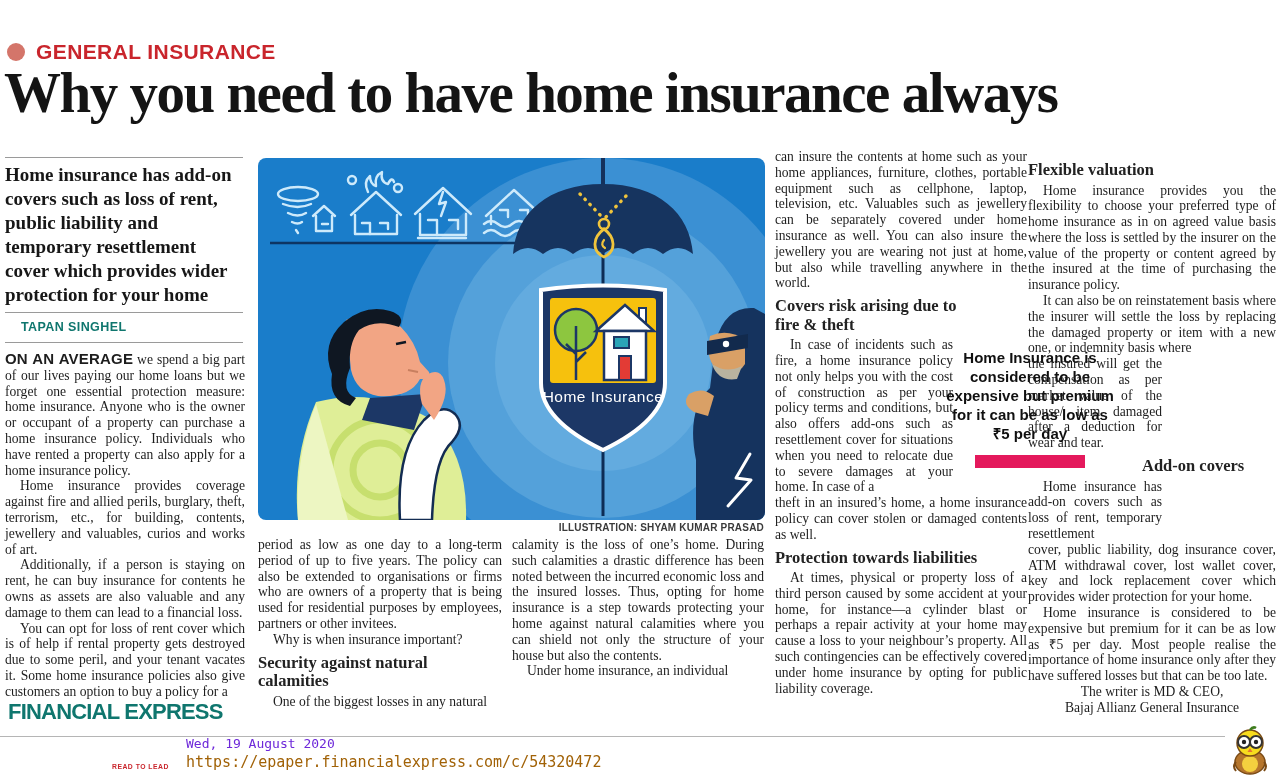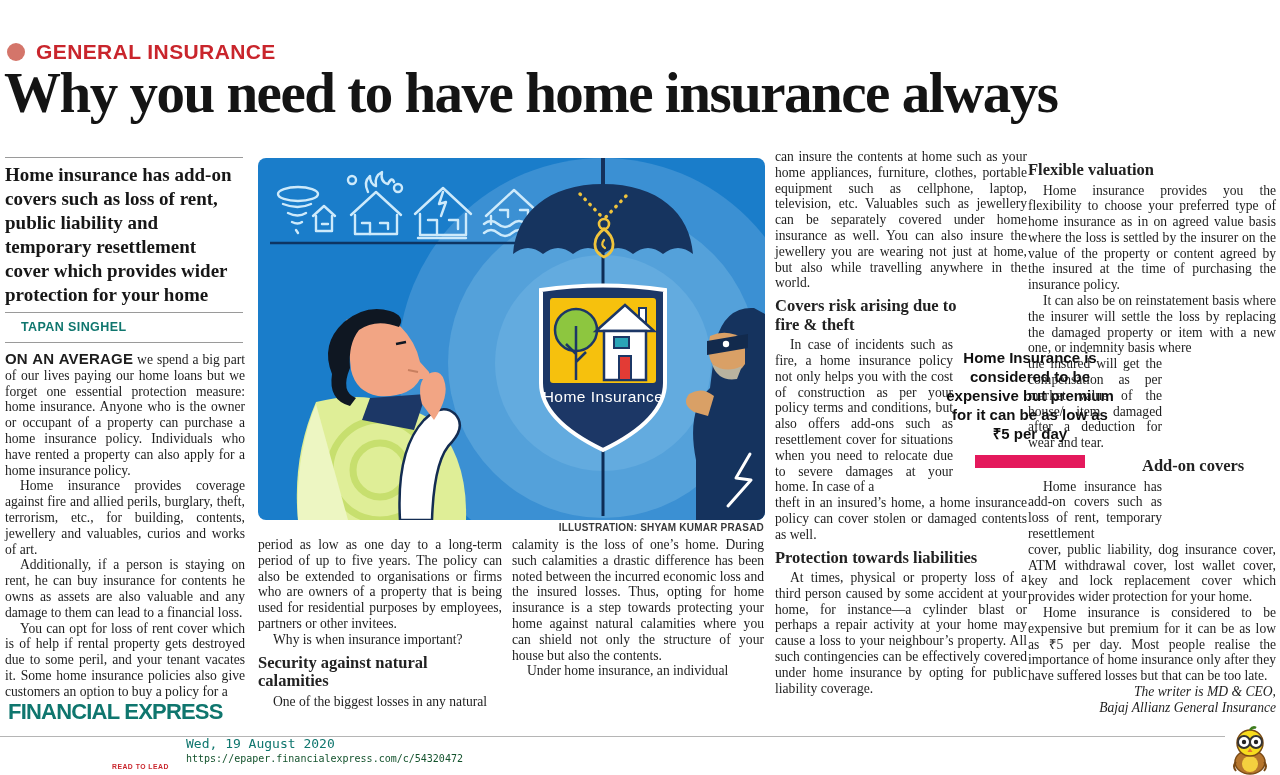--- a/index.html
+++ b/index.html
@@ -22,37 +22,37 @@
   .byline{left:21px;top:320px;font-family:"Liberation Sans",sans-serif;font-weight:bold;
     font-size:12.5px;letter-spacing:.4px;color:#0f766e;}
   
   .col{font-size:13.6px;line-height:15.8px;text-align:justify;color:#1d1d1d;hyphens:auto;}
   .col p{margin:0;}
   .col p.ind{text-indent:15px;}
   .sub{font-weight:bold;font-size:16.5px;line-height:18.5px;text-align:left;margin:6px 0 3px 0;color:#222;}
   .lead{font-family:"Liberation Sans",sans-serif;font-weight:bold;font-size:15px;letter-spacing:.2px;}
   .narrow4{width:178px;}
   .narrow5{margin-left:114px;width:134px;}
-  .credit{font-style:italic;text-align:right;margin-top:14px;}
+  .credit{text-align:center;margin-top:14px;}
   
   .pullquote{left:944px;top:348px;width:172px;text-align:center;font-family:"Liberation Sans",sans-serif;
     font-weight:bold;font-size:15px;line-height:19px;color:#101010;}
   .pq-bar{width:110px;height:13px;margin:12px auto 0 auto;}
   
   .illus{left:258px;top:158px;width:507px;height:362px;}
   .illus-credit{left:512px;top:522px;width:252px;text-align:right;font-family:"Liberation Sans",sans-serif;
     font-weight:bold;font-size:10px;letter-spacing:.2px;color:#3a3a3a;}
   
   .footer-rule{left:0;top:736px;width:1225px;border-top:1px solid #b5b5b5;}
   .fe-logo{left:8px;top:699px;font-family:"Liberation Sans",sans-serif;font-weight:bold;
     font-size:22px;letter-spacing:-.8px;color:#0f766e;cursor:pointer;}
   .fe-tagline{left:112px;top:763px;font-family:"Liberation Sans",sans-serif;font-weight:bold;
     font-size:6.8px;letter-spacing:.5px;color:#c9252c;}
-  .foot-date{left:186px;top:736px;font-family:"DejaVu Sans Mono",monospace;font-size:13px;color:#0f766e;}
-  .foot-url{left:186px;top:753px;font-family:"DejaVu Sans Mono",monospace;font-size:10px;color:#14532d;}
+  .foot-date{left:186px;top:736px;font-family:"DejaVu Sans Mono",monospace;font-size:13px;color:#6d28d9;}
+  .foot-url{left:186px;top:753px;font-family:"DejaVu Sans Mono",monospace;font-size:15px;color:#a16207;}
   .owl{left:1224px;top:726px;width:52px;height:49px;}
 </style>
 </head>
 <body>
 
 <div class="abs kicker-dot"></div>
 <div class="abs kicker">GENERAL INSURANCE</div>
 
 <h1 class="abs headline" style="margin:0;">Why you need to have home insurance always</h1>
 

